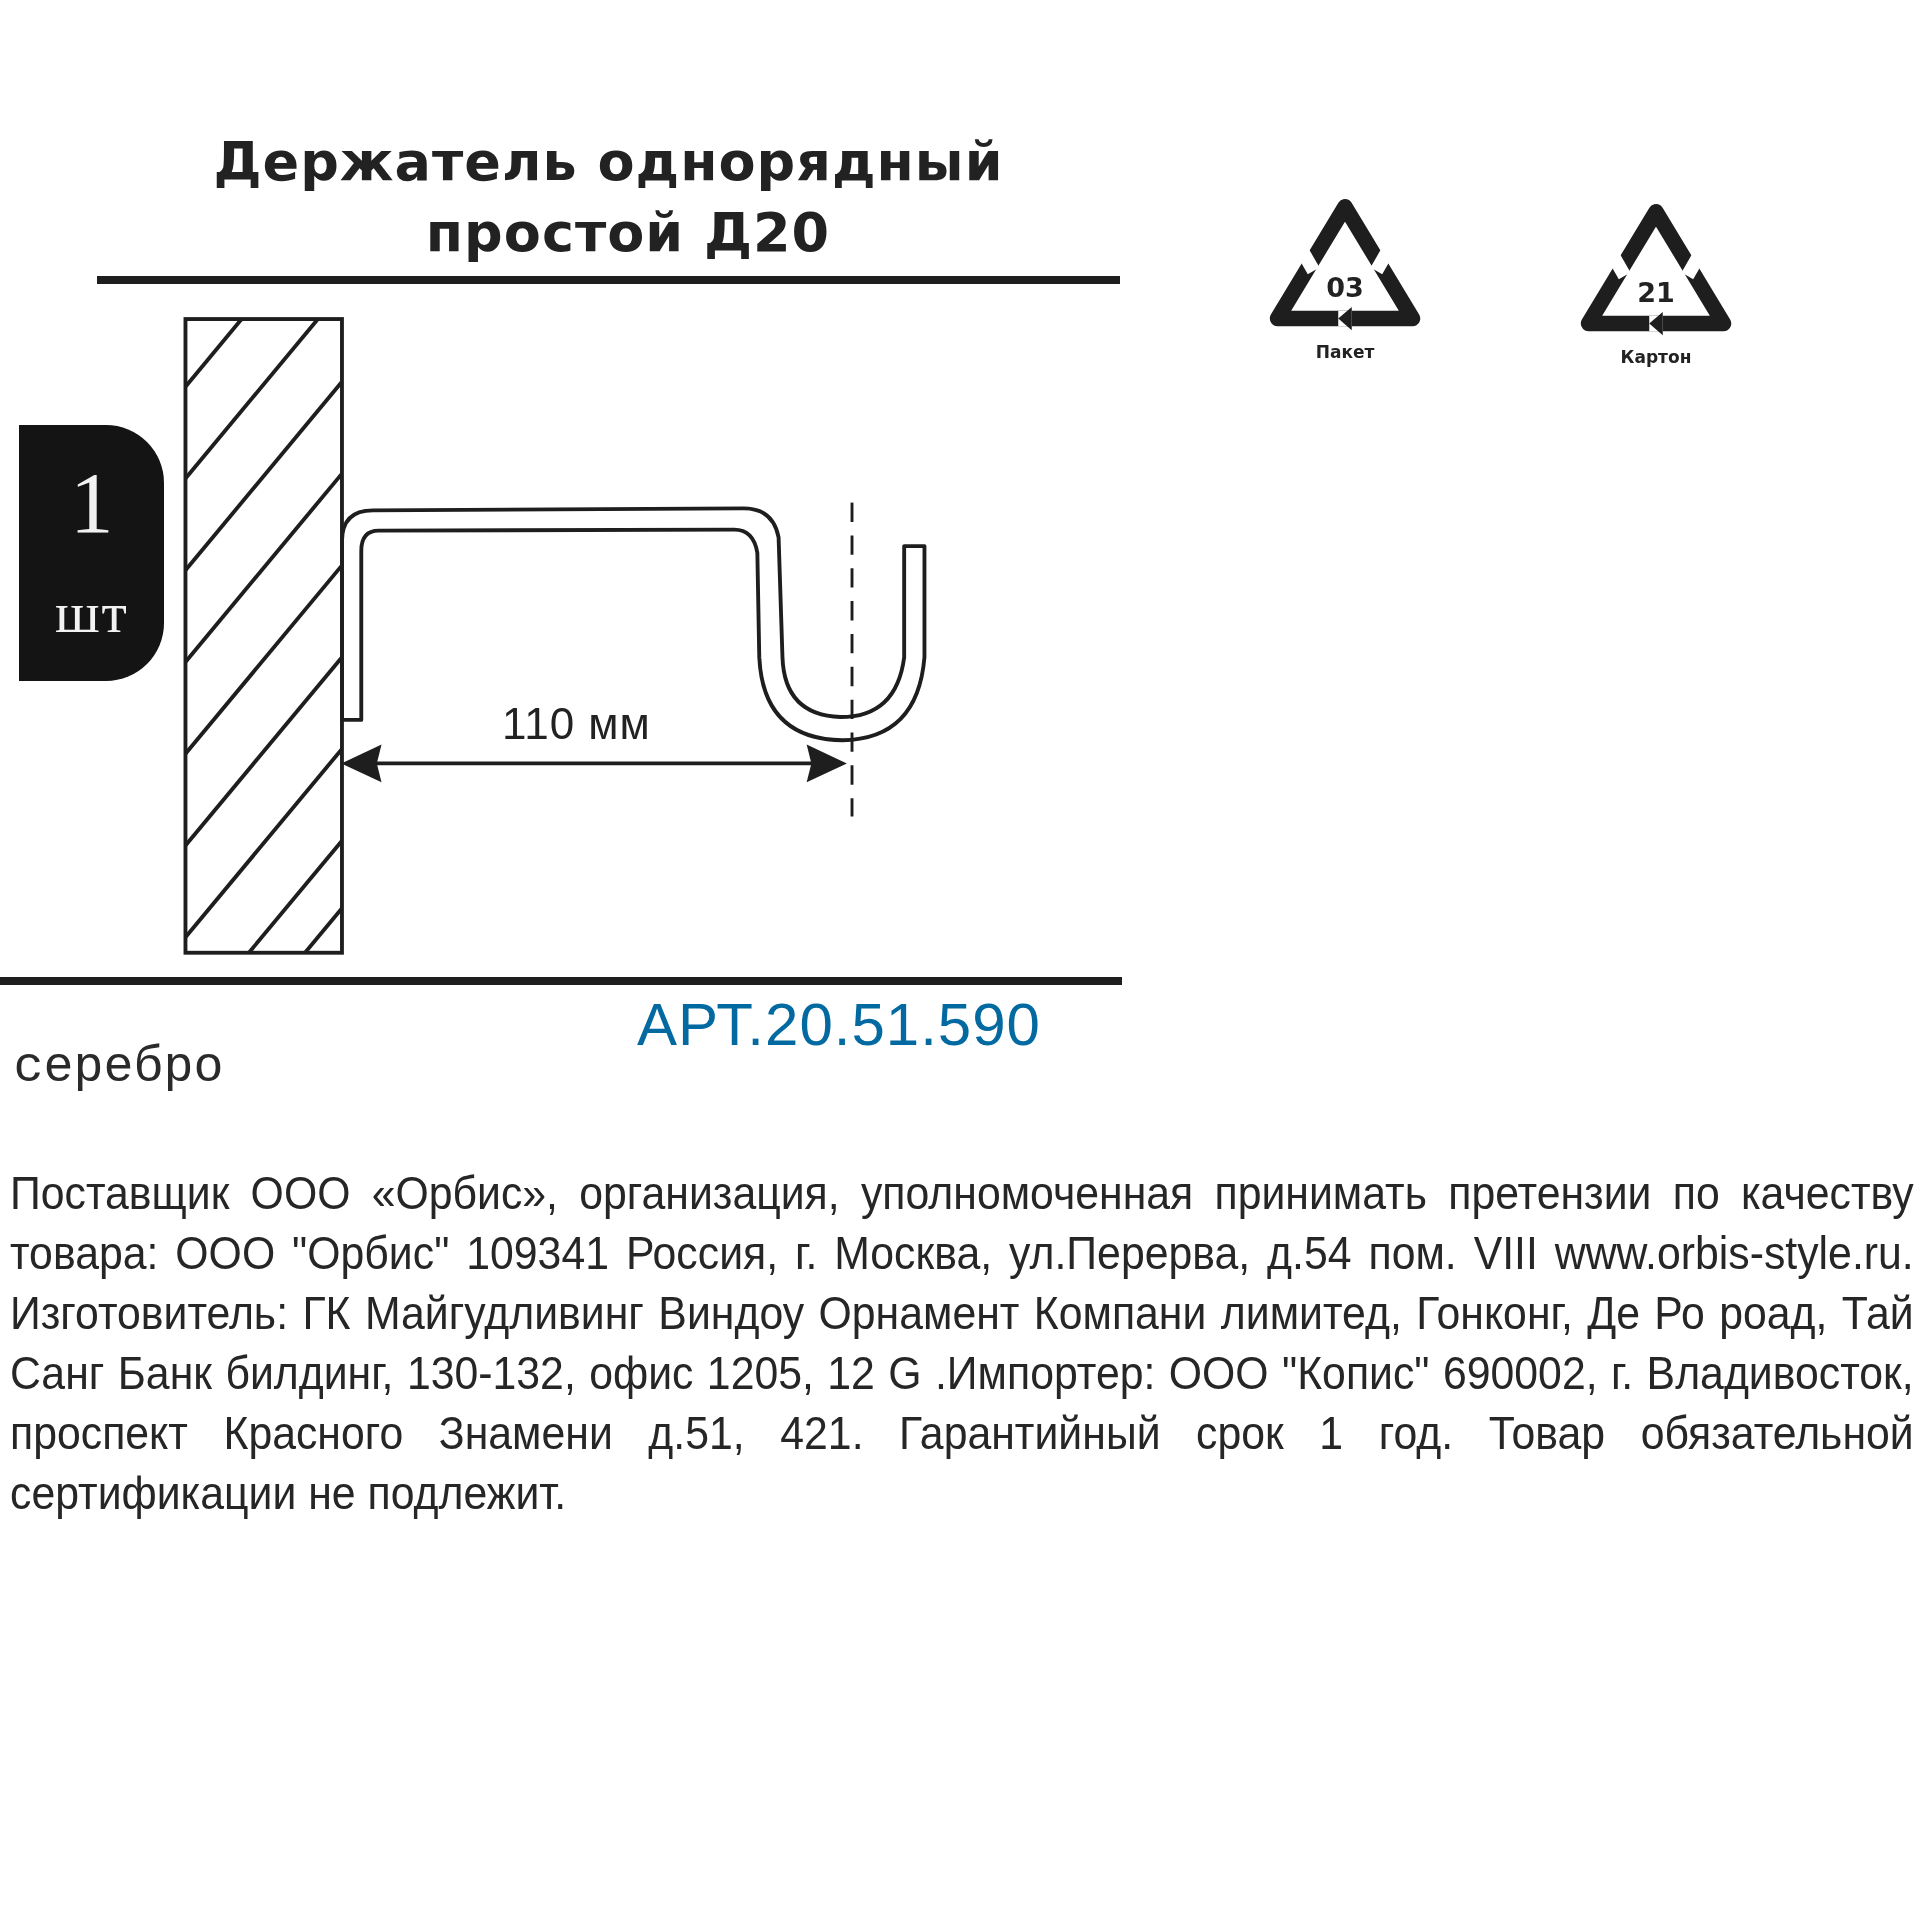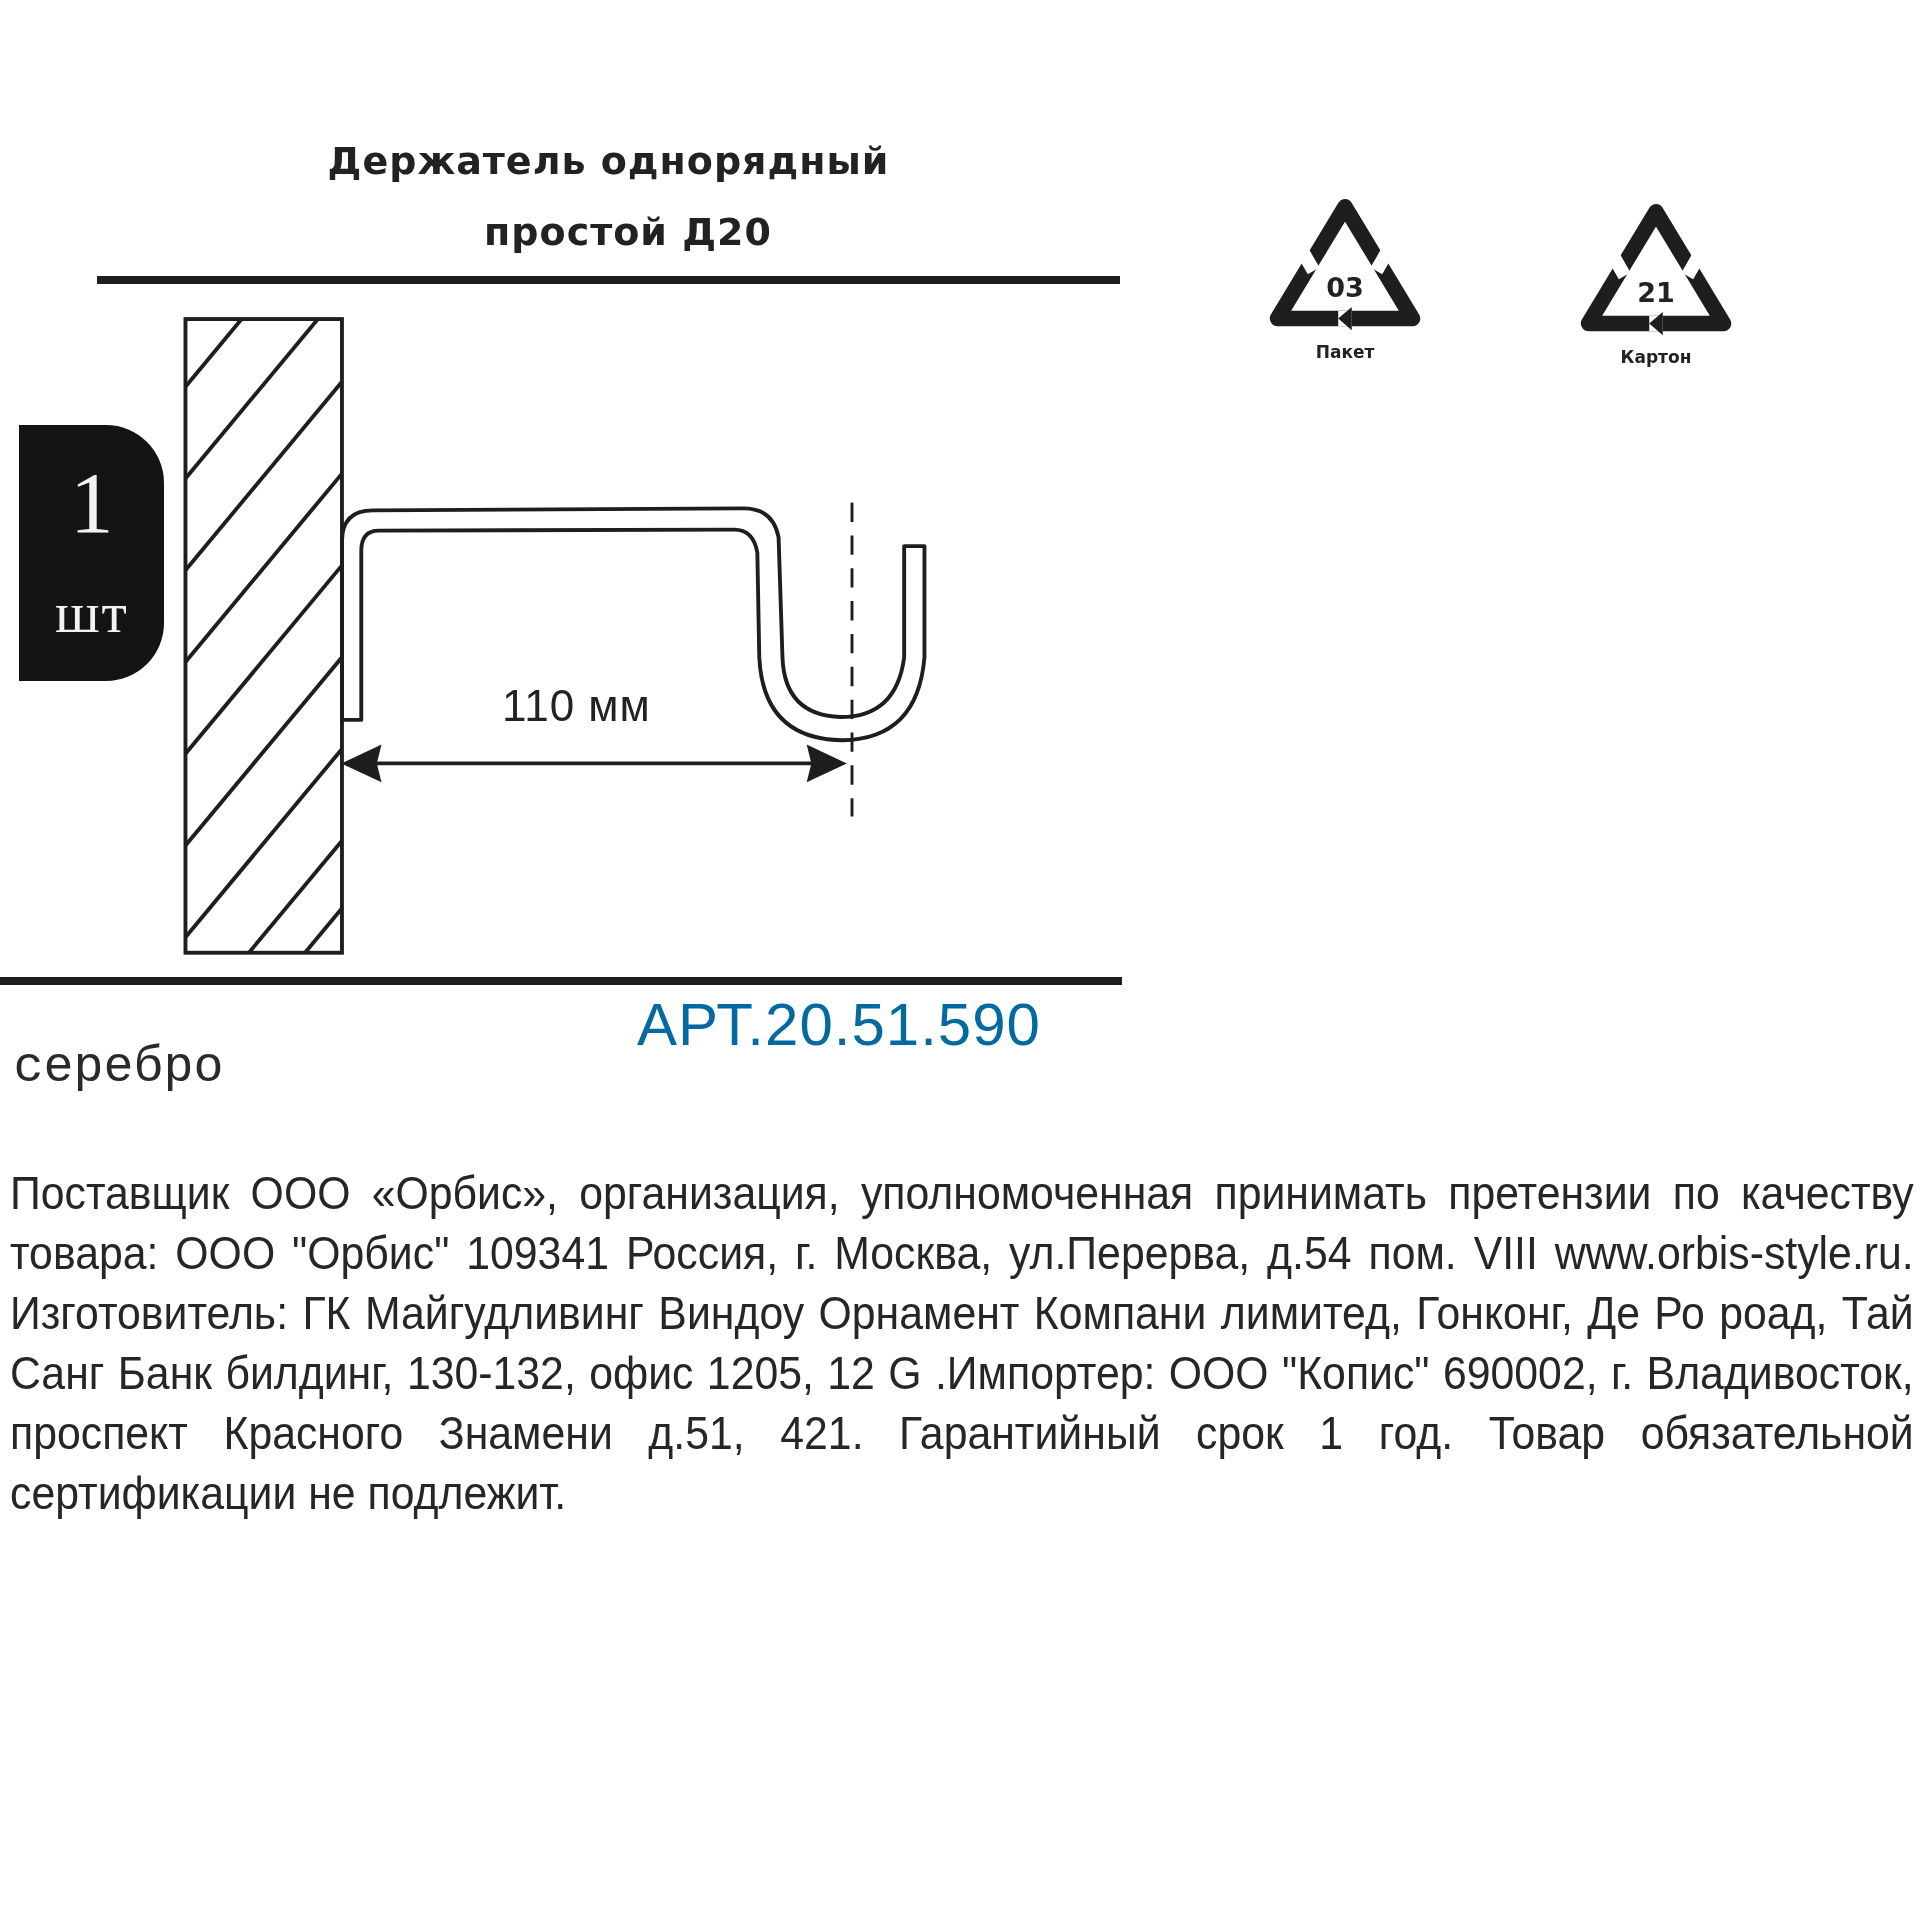--- a/index.html
+++ b/index.html
@@ -3,37 +3,37 @@
 <meta charset="utf-8">
 <style>
   html, body { margin: 0; padding: 0; }
   body {
     width: 1931px; height: 1931px; background: #ffffff; position: relative; overflow: hidden;
     color: #1a1a1a; font-family: "Liberation Sans", sans-serif;
   }
   .abs { position: absolute; }
   .title {
     left: 97px; top: 126px; width: 1023px; text-align: center;
-    font-family: "DejaVu Sans", sans-serif; font-weight: bold; font-size: 38px; line-height: 71px;
+    font-family: "DejaVu Sans", sans-serif; font-weight: bold; font-size: 54px; line-height: 71px;
     color: #222; letter-spacing: 1px;
   }
   .title .l2 { display: block; padding-left: 39px; }
   .rule { background: #1e1e1e; height: 7.7px; }
   .rule-top { left: 97px; top: 276px; width: 1023px; }
   .rule-bottom { left: 0px; top: 977px; width: 1122px; }
   .qty-badge {
     left: 19.3px; top: 425px; width: 145px; height: 256px; background: #141414;
     border-radius: 0 58px 58px 0; color: #f2f2f2;
   }
   .qty-num { position: absolute; left: 0; top: 29px; width: 145px; text-align: center;
     font-family: "Liberation Serif", serif; font-size: 87px; line-height: 97px; }
   .qty-unit { position: absolute; left: 0; top: 154px; width: 145px; text-align: center;
     font-family: "Liberation Serif", serif; font-size: 58px; line-height: 68px; letter-spacing: 1.9px; }
   .diagram { left: 0; top: 290px; }
-  .dim-label { left: 502px; top: 681px; font-size: 44px; color: #222; letter-spacing: 1px; }
+  .dim-label { left: 502px; top: 699px; font-size: 44px; color: #222; letter-spacing: 1px; }
   .color-label { left: 13.5px; top: 999px; font-family: Liberation Mono, monospace; font-size: 50px; color: #2a2a2a; margin-top: 40px; }
   .article { left: 637px; top: 990px; font-size: 60px; color: #0369a1; letter-spacing: 1px; }
   .recycle { width: 164px; text-align: center; }
   .recycle svg { display: block; margin: 0 auto; }
   .recycle .code { position: absolute; left: 0; width: 164px; top: 79px; text-align: center;
     font-family: "DejaVu Sans", sans-serif; font-weight: bold; font-size: 27px; color: #222; }
   .recycle .caption { font-family: "DejaVu Sans", sans-serif; font-weight: bold; font-size: 17px; color: #222; margin-top: 3.9px; }
   .rec-1 { left: 1263px; top: 193px; }
   .rec-2 { left: 1574px; top: 198px; }
   .legal {

